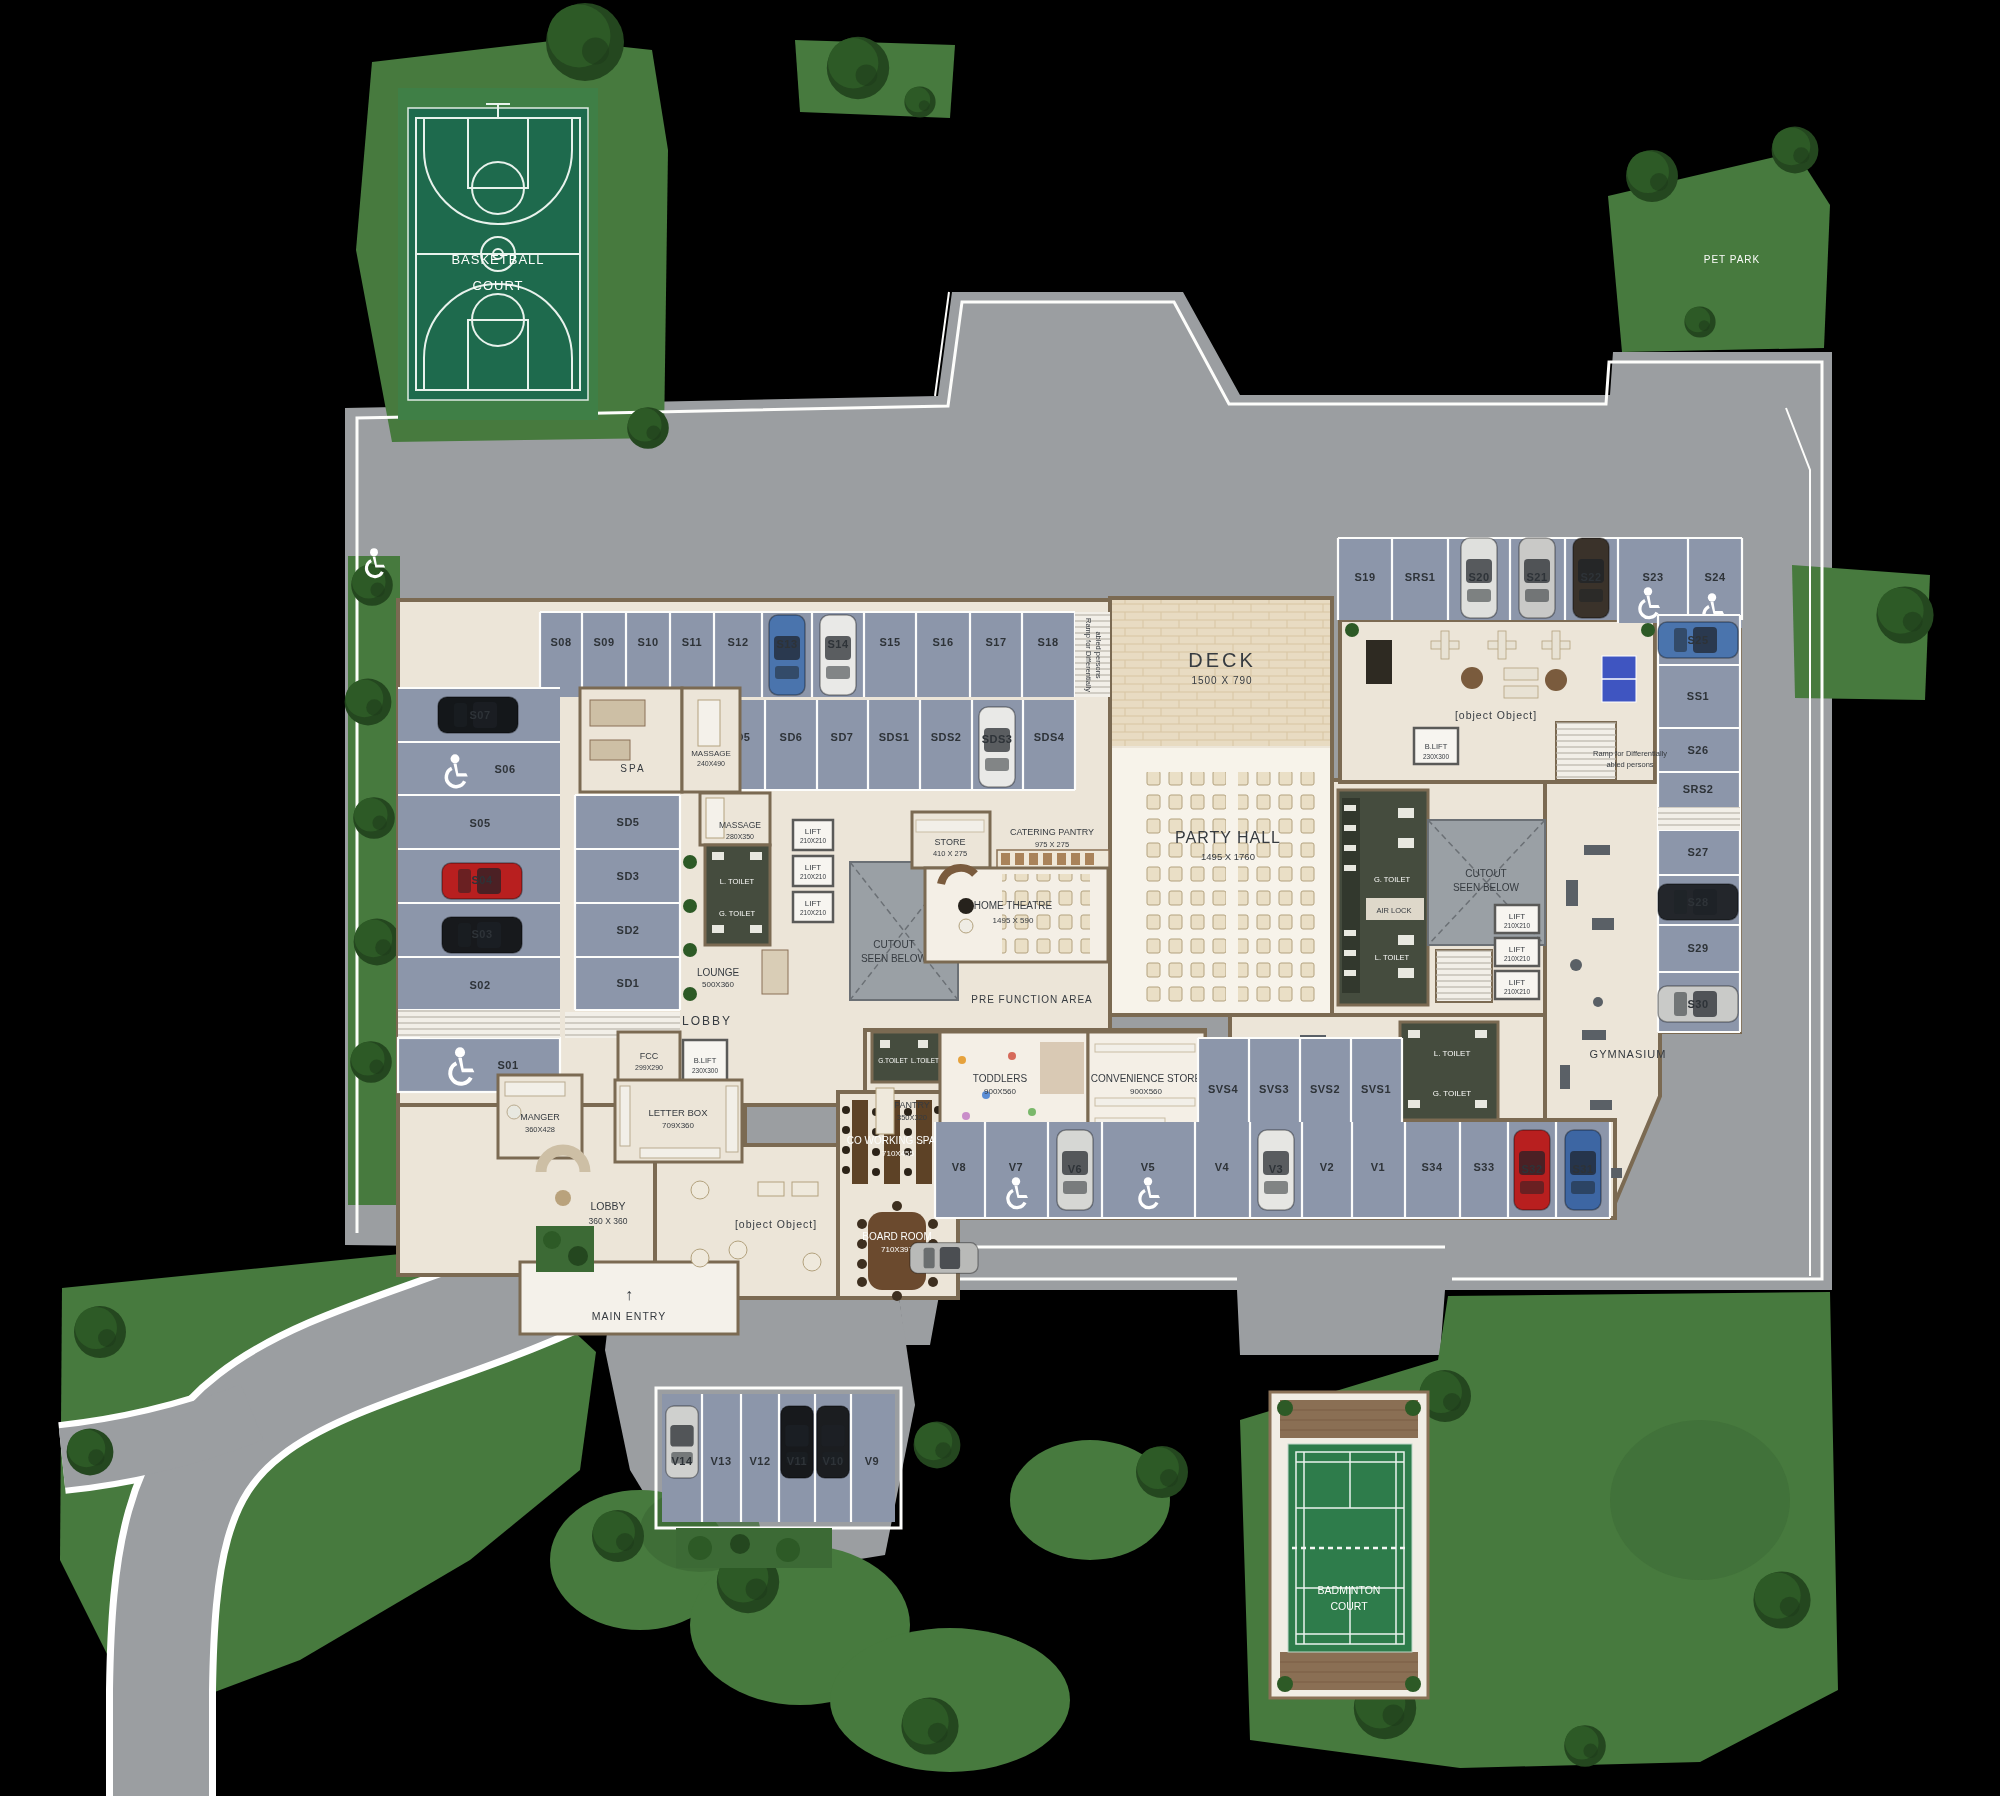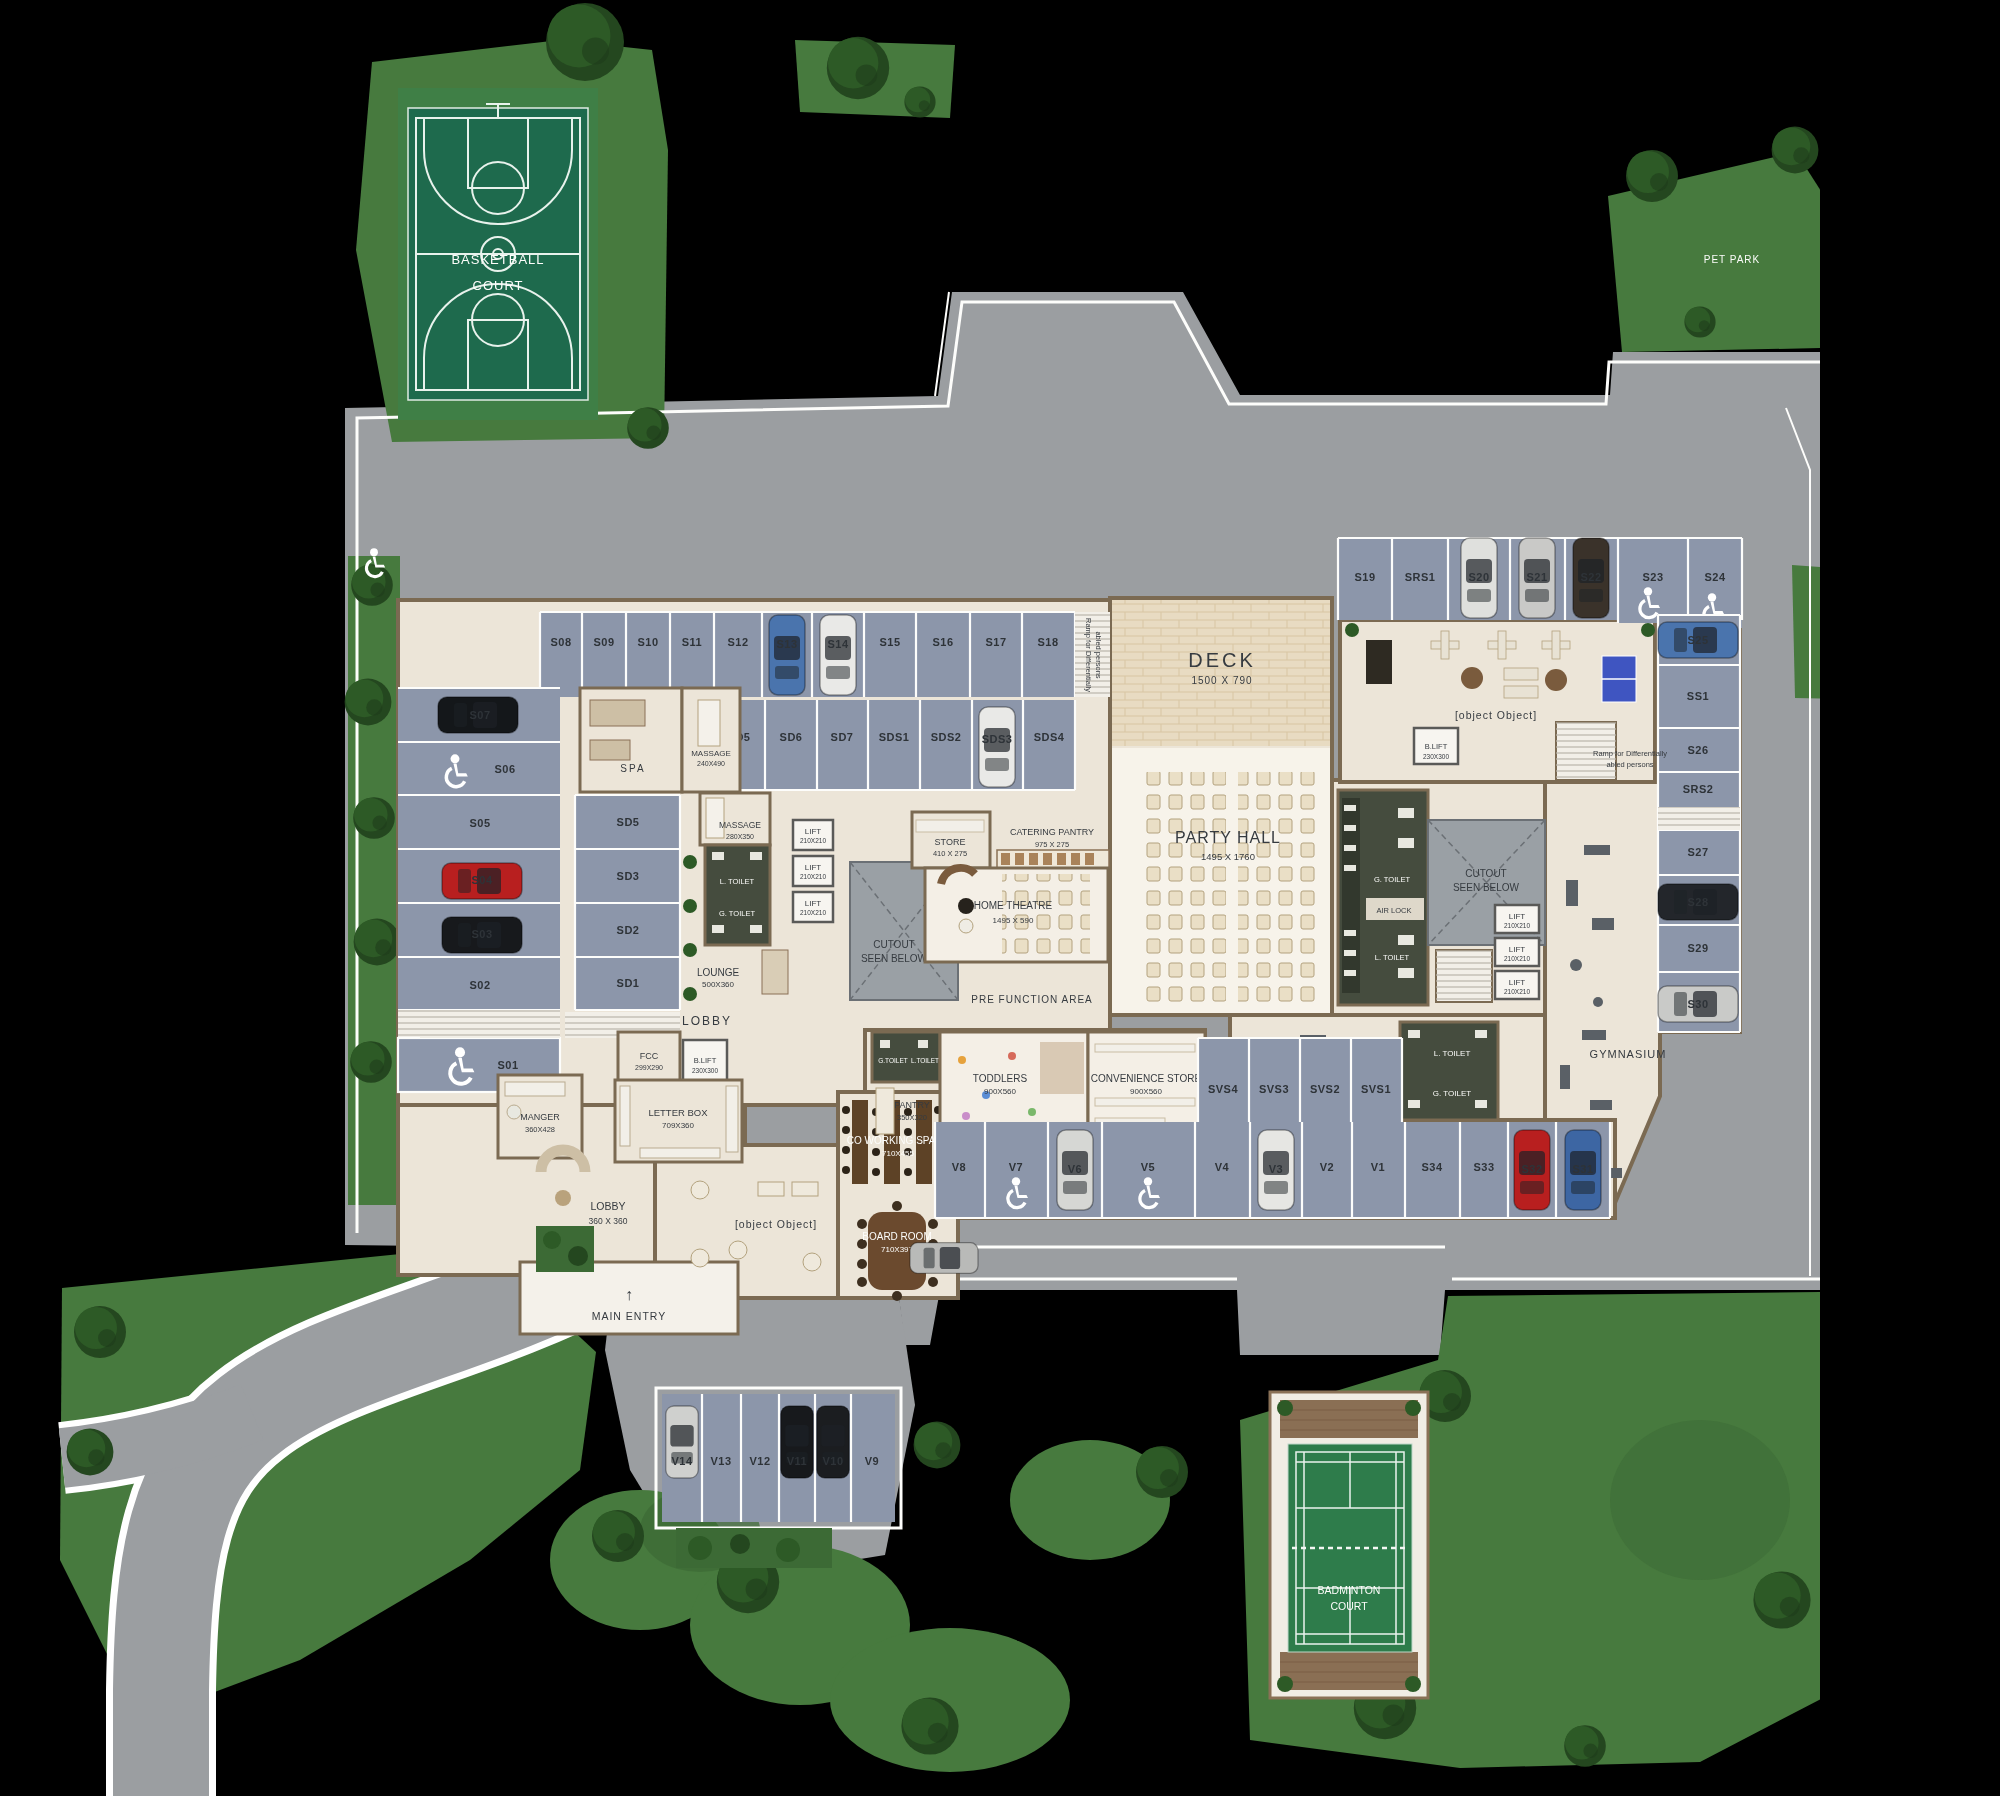--- a/index.html
+++ b/index.html
@@ -1,16 +1,16 @@
 <!DOCTYPE html>
 <html><head>
 <meta charset="utf-8">
 <style>
   html,body{margin:0;padding:0;background:#000;}
-  #stage{position:relative;width:1820px;height:1796px;background:#84cc16;overflow:hidden;}
+  #stage{position:relative;width:2000px;height:1796px;background:#84cc16;overflow:hidden;}
   svg{position:absolute;inset:0;}
   text{font-family:"Liberation Sans",sans-serif;fill:#363b40;text-anchor:middle;}
   .w{fill:#fdfdfb;}
   .stall{font-size:11px;letter-spacing:.5px;fill:#2e3338;font-weight:bold;}
   .t65{font-size:6.5px}.t7{font-size:7px}.t75{font-size:7.5px}.t8{font-size:8px}
   .t85{font-size:8.5px}.t9{font-size:9px}.t95{font-size:9.5px}.t10{font-size:10px}
   .t105{font-size:10.5px}.t11{font-size:11px}.t12{font-size:12px}.t13{font-size:13px}
   .t16{font-size:16px}.t20{font-size:20px}
   .ls1{letter-spacing:1px}.ls2{letter-spacing:2px}.ls3{letter-spacing:3px}
 </style>

